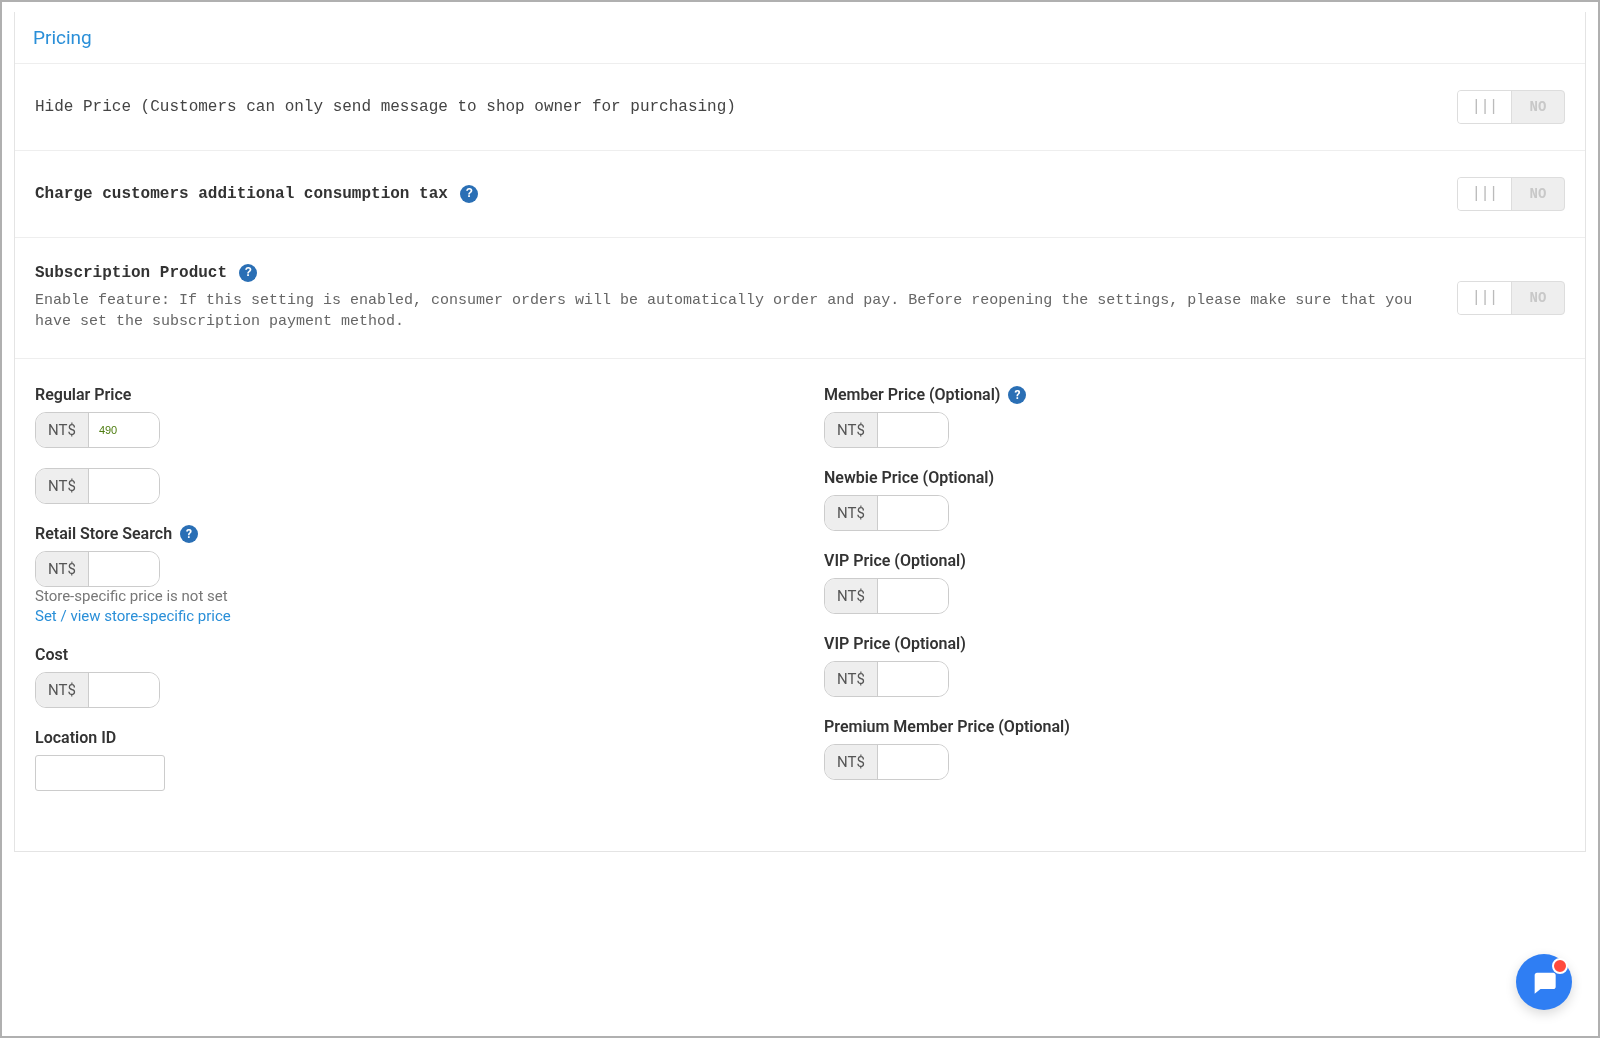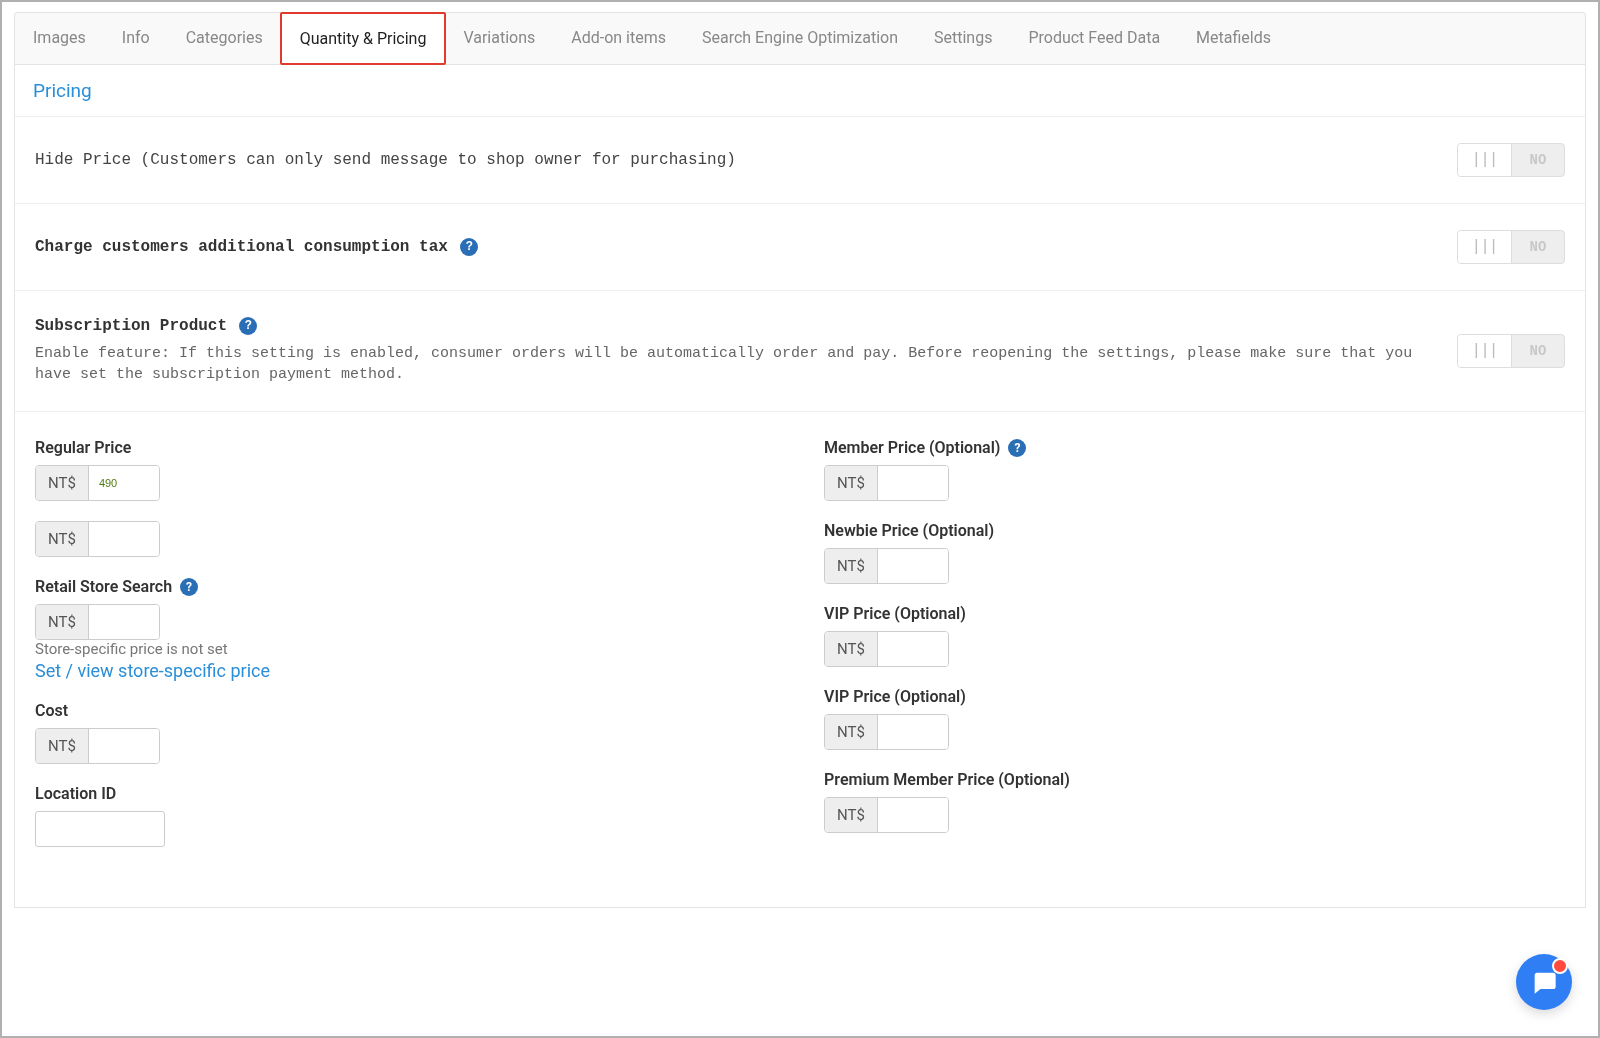--- a/index.html
+++ b/index.html
@@ -122,21 +122,21 @@
     font-size: 16px;
     color: #333;
     margin-bottom: 8px;
     display: flex;
     align-items: center;
     gap: 4px;
   }
   .price-group {
     display: inline-flex;
     border: 1px solid #ccc;
-    border-radius: 4px;
+    border-radius: 11px;
     overflow: hidden;
     height: 36px;
     justify-content: flex-end;
   }
   .price-group .currency {
     background: #eee;
     padding: 0 12px;
     display: flex;
     align-items: center;
     color: #555;
@@ -154,21 +154,21 @@
   .plain-input {
     border: 1px solid #ccc;
     border-radius: 3px;
     height: 36px;
     width: 130px;
     padding: 0 10px;
     font-size: 15px;
     outline: none;
   }
   .note { color: #777; font-size: 15px; margin-top: 0; }
-  .link { color: #2a8fd8; font-size: 18px; cursor: pointer; margin-top: 2px; display: inline-block; }
+  .link { color: #2a8fd8; font-size: 15px; cursor: pointer; margin-top: 2px; display: inline-block; }
   .chat-bubble {
     position: absolute;
     right: 26px;
     bottom: 26px;
     width: 56px; height: 56px;
     background: #2f7ef3;
     border-radius: 50%;
     display: flex;
     align-items: center;
     justify-content: center;
@@ -183,32 +183,20 @@
     border-radius: 50%;
     border: 2px solid #fff;
   }
   .chat-bubble svg { width: 28px; height: 28px; fill: #fff; }
 </style>
 </head>
 <body>
 
 <div class="frame">
 
-  <div class="tabs">
-    <div class="tab">Images</div>
-    <div class="tab">Info</div>
-    <div class="tab">Categories</div>
-    <div class="tab active">Quantity &amp; Pricing</div>
-    <div class="tab">Variations</div>
-    <div class="tab">Add-on items</div>
-    <div class="tab">Search Engine Optimization</div>
-    <div class="tab">Settings</div>
-    <div class="tab">Product Feed Data</div>
-    <div class="tab">Metafields</div>
-  </div>
 
   <div class="content">
     <div class="section-title">Pricing</div>
 
     <div class="row">
       <div class="row-inner-left">
         <span class="row-label">Hide Price (Customers can only send message to shop owner for purchasing)</span>
       </div>
       <div class="toggle">
         <div class="handle">|||</div>

